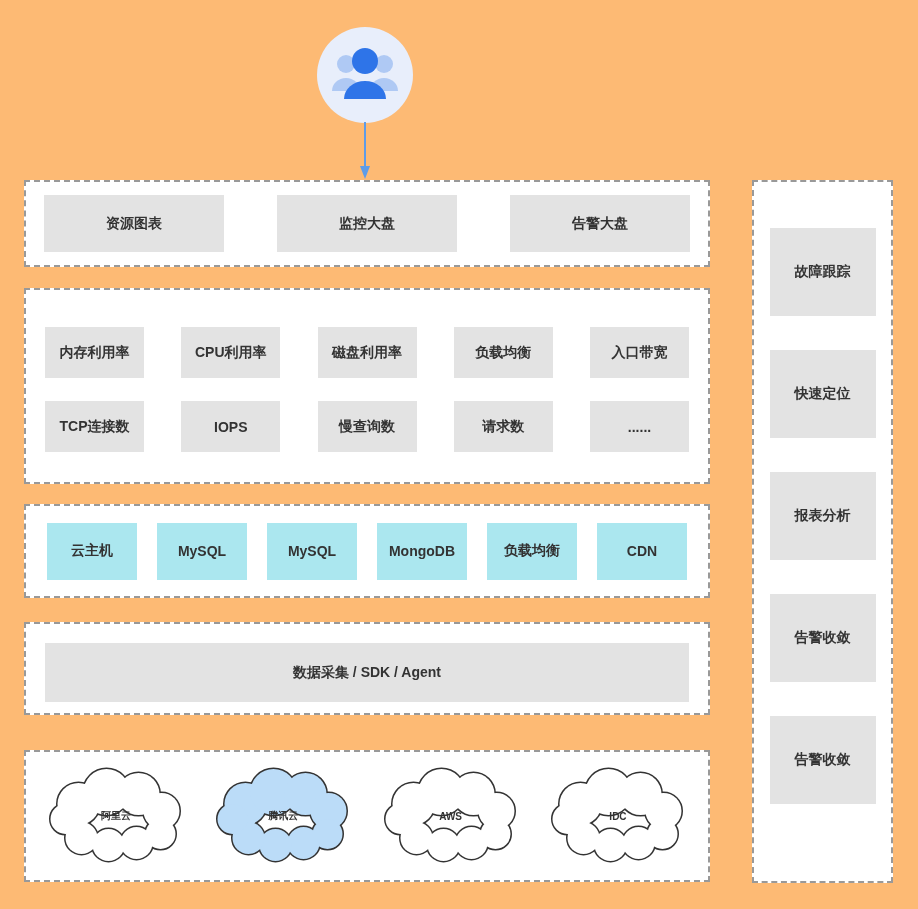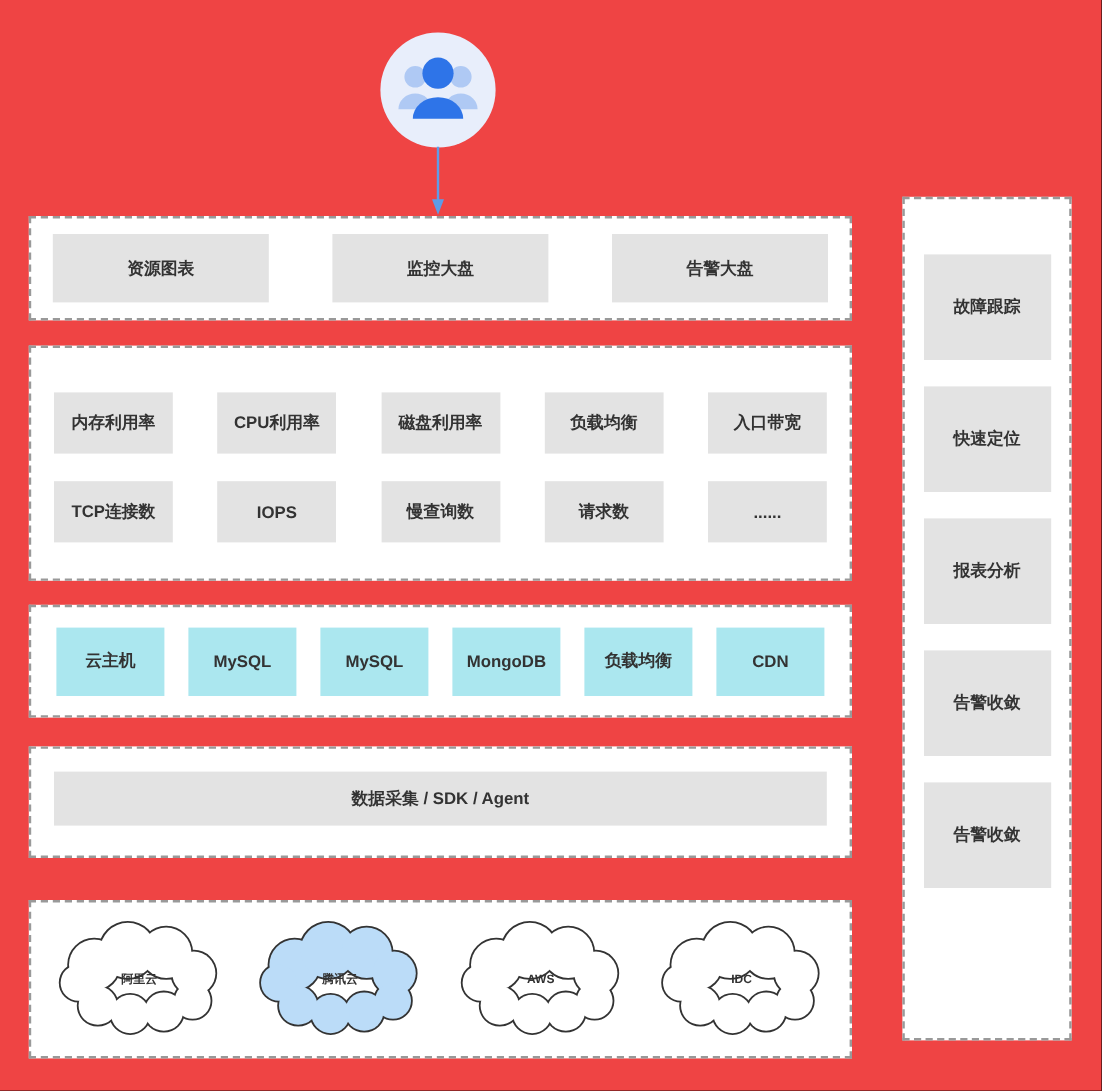--- a/index.html
+++ b/index.html
@@ -1,51 +1,51 @@
 <!DOCTYPE html>
 <html><head>
 <meta charset="utf-8">
 <style>
   html,body{margin:0;padding:0;background:#000;}
   #canvas{
-    position:relative;width:918px;height:909px;background:#ef4444;overflow:hidden;
+    position:relative;width:918px;height:909px;background:#fdba74;overflow:hidden;
     font-family:"Liberation Sans","DejaVu Sans",sans-serif;color:#333;
   }
   
   .user-badge{
     position:absolute;left:317px;top:27px;width:96px;height:96px;
     border-radius:50%;background:#E8EEFB;display:flex;align-items:center;justify-content:center;
   }
   .down-arrow{position:absolute;left:357px;top:122px;}
   
   .panel{
     position:absolute;background:#fff;border:2px dashed #999;box-sizing:border-box;
   }
   .p-dashboards{left:24px;top:180px;width:686px;height:87px;
     display:flex;justify-content:space-between;align-items:center;padding:0 18px;}
   .p-metrics{left:24px;top:288px;width:686px;height:196px;}
   .p-resources{left:24px;top:504px;width:686px;height:94px;
     display:flex;justify-content:space-between;align-items:center;padding:0 21px;}
   .p-collection{left:24px;top:622px;width:686px;height:93px;padding:19px 19px 0;}
   .p-providers{left:24px;top:750px;width:686px;height:132px;
     display:flex;justify-content:space-between;align-items:center;padding:0 20px;}
-  .p-capabilities{left:752px;top:164px;width:141px;height:703px;
-    display:flex;flex-direction:column;align-items:center;padding-top:46px;gap:22px;}
+  .p-capabilities{left:752px;top:180px;width:141px;height:703px;
+    display:flex;flex-direction:column;align-items:center;padding-top:46px;gap:34px;}
   
   .gbox{
     background:#E3E3E3;display:flex;align-items:center;justify-content:center;
     font-weight:bold;font-size:14px;color:#333;box-sizing:border-box;flex:0 0 auto;
   }
   .dash-box{width:180px;height:57px;}
   .metric-row{display:flex;justify-content:space-between;padding:0 19px;}
   .metric-row.row1{margin-top:37px;}
   .metric-row.row2{margin-top:23px;}
   .metric-box{width:99px;height:51px;}
   .cyan-box{width:90px;height:57px;background:#ABE7EF;}
-  .collection-box{width:100%;height:45px;align-items:center;}
+  .collection-box{width:100%;height:59px;align-items:center;}
   .cap-box{width:106px;height:88px;}
   
   .cloud-cell{position:relative;width:140px;height:100px;flex:0 0 auto;}
   .cloud-svg{display:block;color:#fff;}
   .cloud-svg.cloud-highlight{color:#BBDCF8;}
   .cloud-stroke{fill:currentColor;stroke:#333;stroke-width:3;}
   .cloud-fillpass{fill:currentColor;stroke:none;}
   .cloud-label{
     position:absolute;inset:0;display:flex;align-items:center;justify-content:center;
     font-weight:bold;font-size:10px;color:#333;

